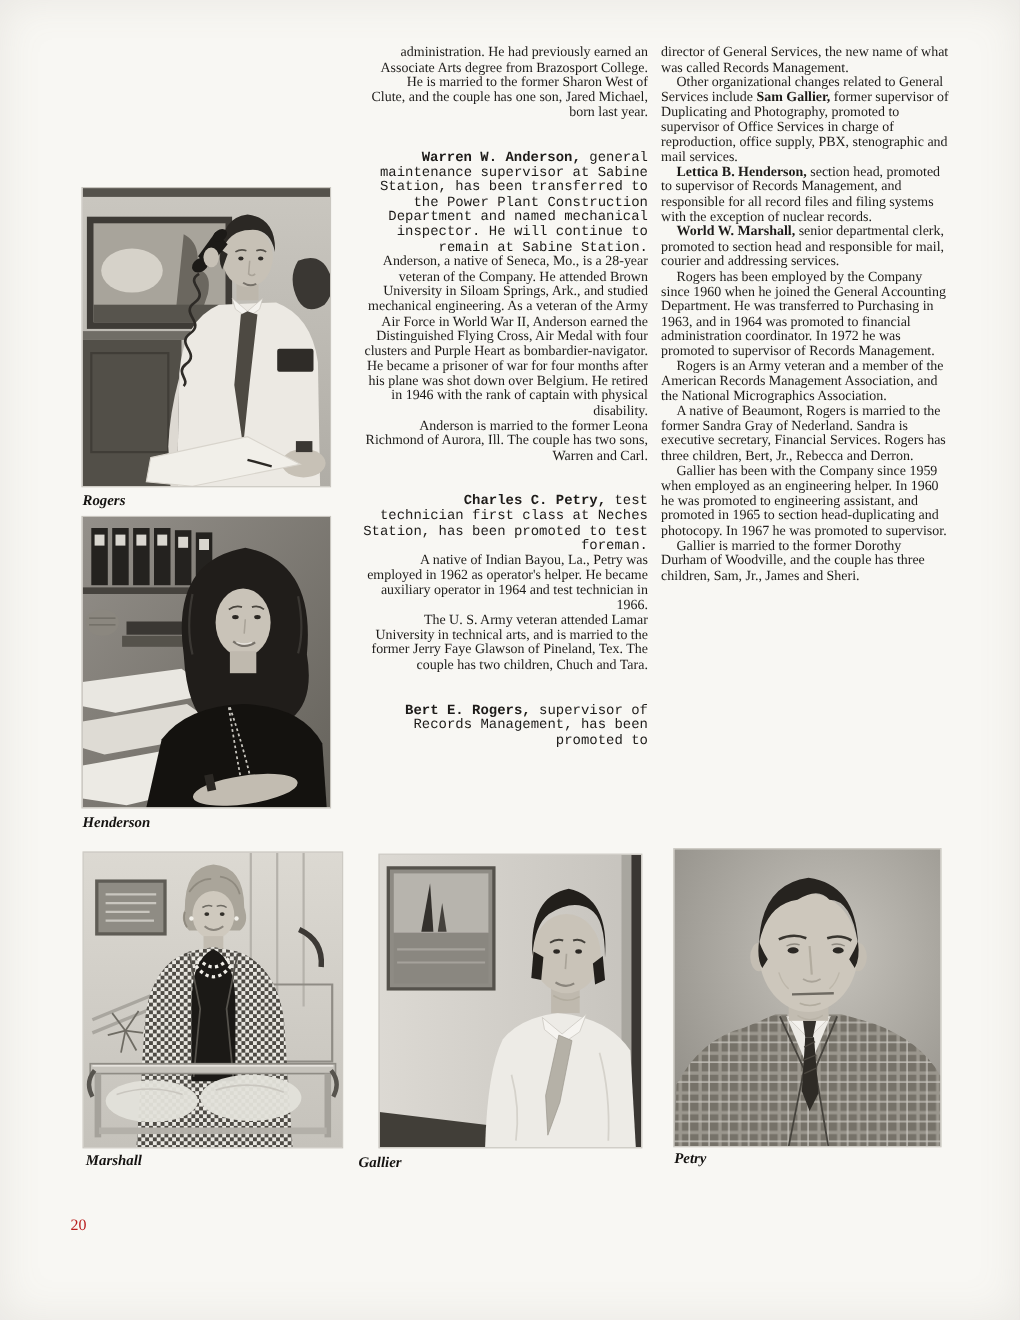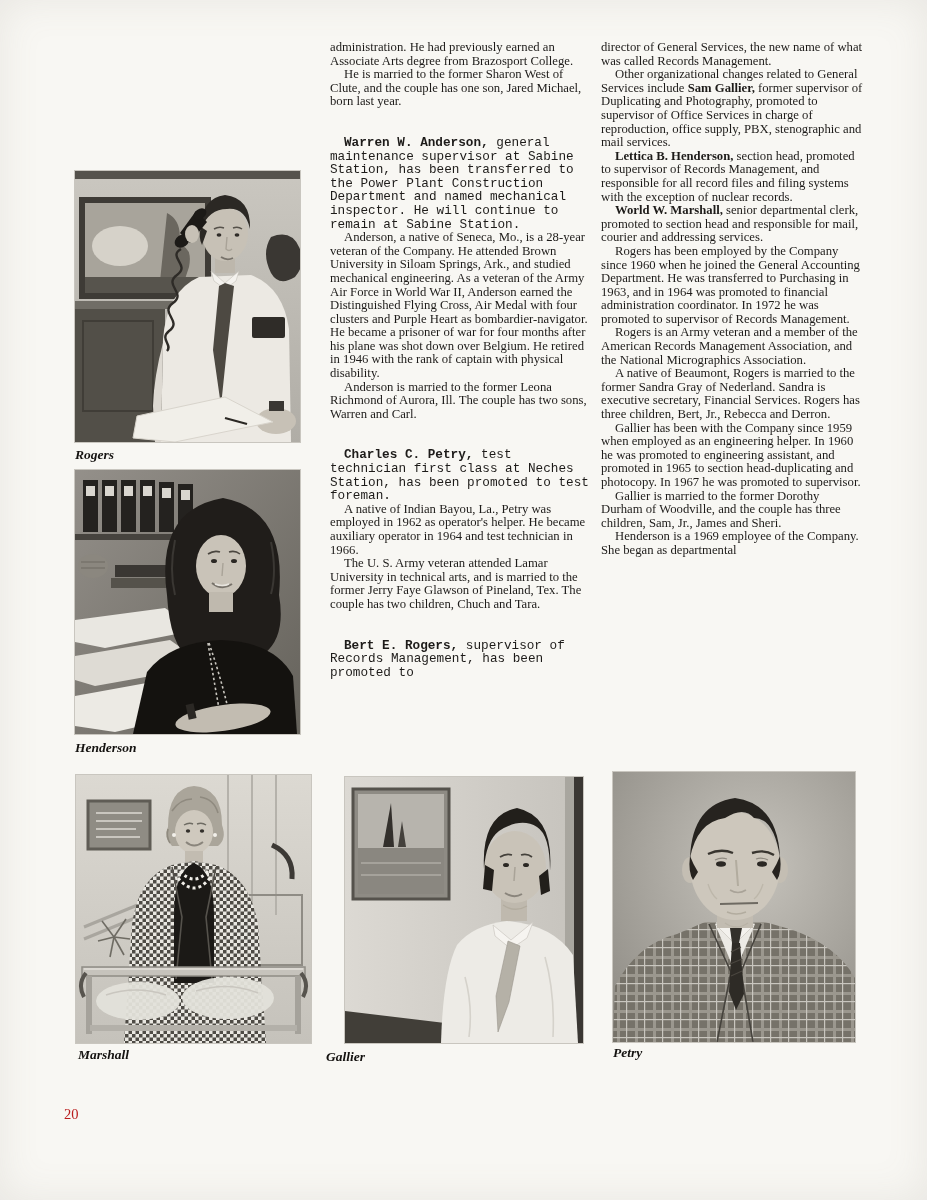--- a/index.html
+++ b/index.html
@@ -7,21 +7,21 @@
   .page{
     position:relative;width:927px;height:1200px;margin:0 auto;
     background:#f8f7f3;color:#1d1b19;overflow:hidden;
     box-shadow:inset 0 0 40px rgba(120,115,105,.12);
   }
   .col{position:absolute;font-size:12.7px;line-height:13.6px;text-align:left;}
   .col p{margin:0;text-indent:14px;}
   .col p.noindent{text-indent:0;}
   .col p.gap{margin-top:27px;font-family:Liberation Mono, monospace;}
   .col b{font-weight:bold;}
-  #col-middle{left:330px;top:41px;width:259px;}
+  #col-middle{left:330px;top:41px;width:259px;text-align:right;}
   #col-right{left:601px;top:41px;width:263px;}
   .photo{position:absolute;overflow:hidden;background:#b7b4ad;outline:1px solid #c9c6bf;}
   .photo svg{display:block;}
   #photo-rogers{left:75px;top:171px;width:225px;height:271px;}
   #photo-henderson{left:75px;top:470px;width:225px;height:264px;}
   #photo-marshall{left:76px;top:775px;width:235px;height:268px;}
   #photo-gallier{left:345px;top:777px;width:238px;height:266px;}
   #photo-petry{left:613px;top:772px;width:242px;height:270px;}
   .caption{position:absolute;font-weight:bold;font-size:13.5px;color:#141210;font-style:italic;}
   #cap-rogers{left:75px;top:447px;}
@@ -323,17 +323,16 @@
   <div class="col" id="col-right">
     <p class="noindent"><b></b><span>director of General Services, the new name of what was called Records Management.</span></p>
     <p><b></b><span>Other organizational changes related to General Services include </span><b>Sam Gallier,</b><span> former supervisor of Duplicating and Photography, promoted to supervisor of Office Services in charge of reproduction, office supply, PBX, stenographic and mail services.</span></p>
     <p><b>Lettica B. Henderson,</b><span> section head, promoted to supervisor of Records Management, and responsible for all record files and filing systems with the exception of nuclear records.</span></p>
     <p><b>World W. Marshall,</b><span> senior departmental clerk, promoted to section head and responsible for mail, courier and addressing services.</span></p>
     <p><b></b><span>Rogers has been employed by the Company since 1960 when he joined the General Accounting Department. He was transferred to Purchasing in 1963, and in 1964 was promoted to financial administration coordinator. In 1972 he was promoted to supervisor of Records Management.</span></p>
     <p><b></b><span>Rogers is an Army veteran and a member of the American Records Management Association, and the National Micrographics Association.</span></p>
     <p><b></b><span>A native of Beaumont, Rogers is married to the former Sandra Gray of Nederland. Sandra is executive secretary, Financial Services. Rogers has three children, Bert, Jr., Rebecca and Derron.</span></p>
     <p><b></b><span>Gallier has been with the Company since 1959 when employed as an engineering helper. In 1960 he was promoted to engineering assistant, and promoted in 1965 to section head-duplicating and photocopy. In 1967 he was promoted to supervisor.</span></p>
     <p><b></b><span>Gallier is married to the former Dorothy Durham of Woodville, and the couple has three children, Sam, Jr., James and Sheri.</span></p>
-    <p><b></b><span>Henderson is a 1969 employee of the Company. She began as departmental</span></p>
   </div>
 
   <div class="page-number">20</div>
 </div>
 
 </body></html>

